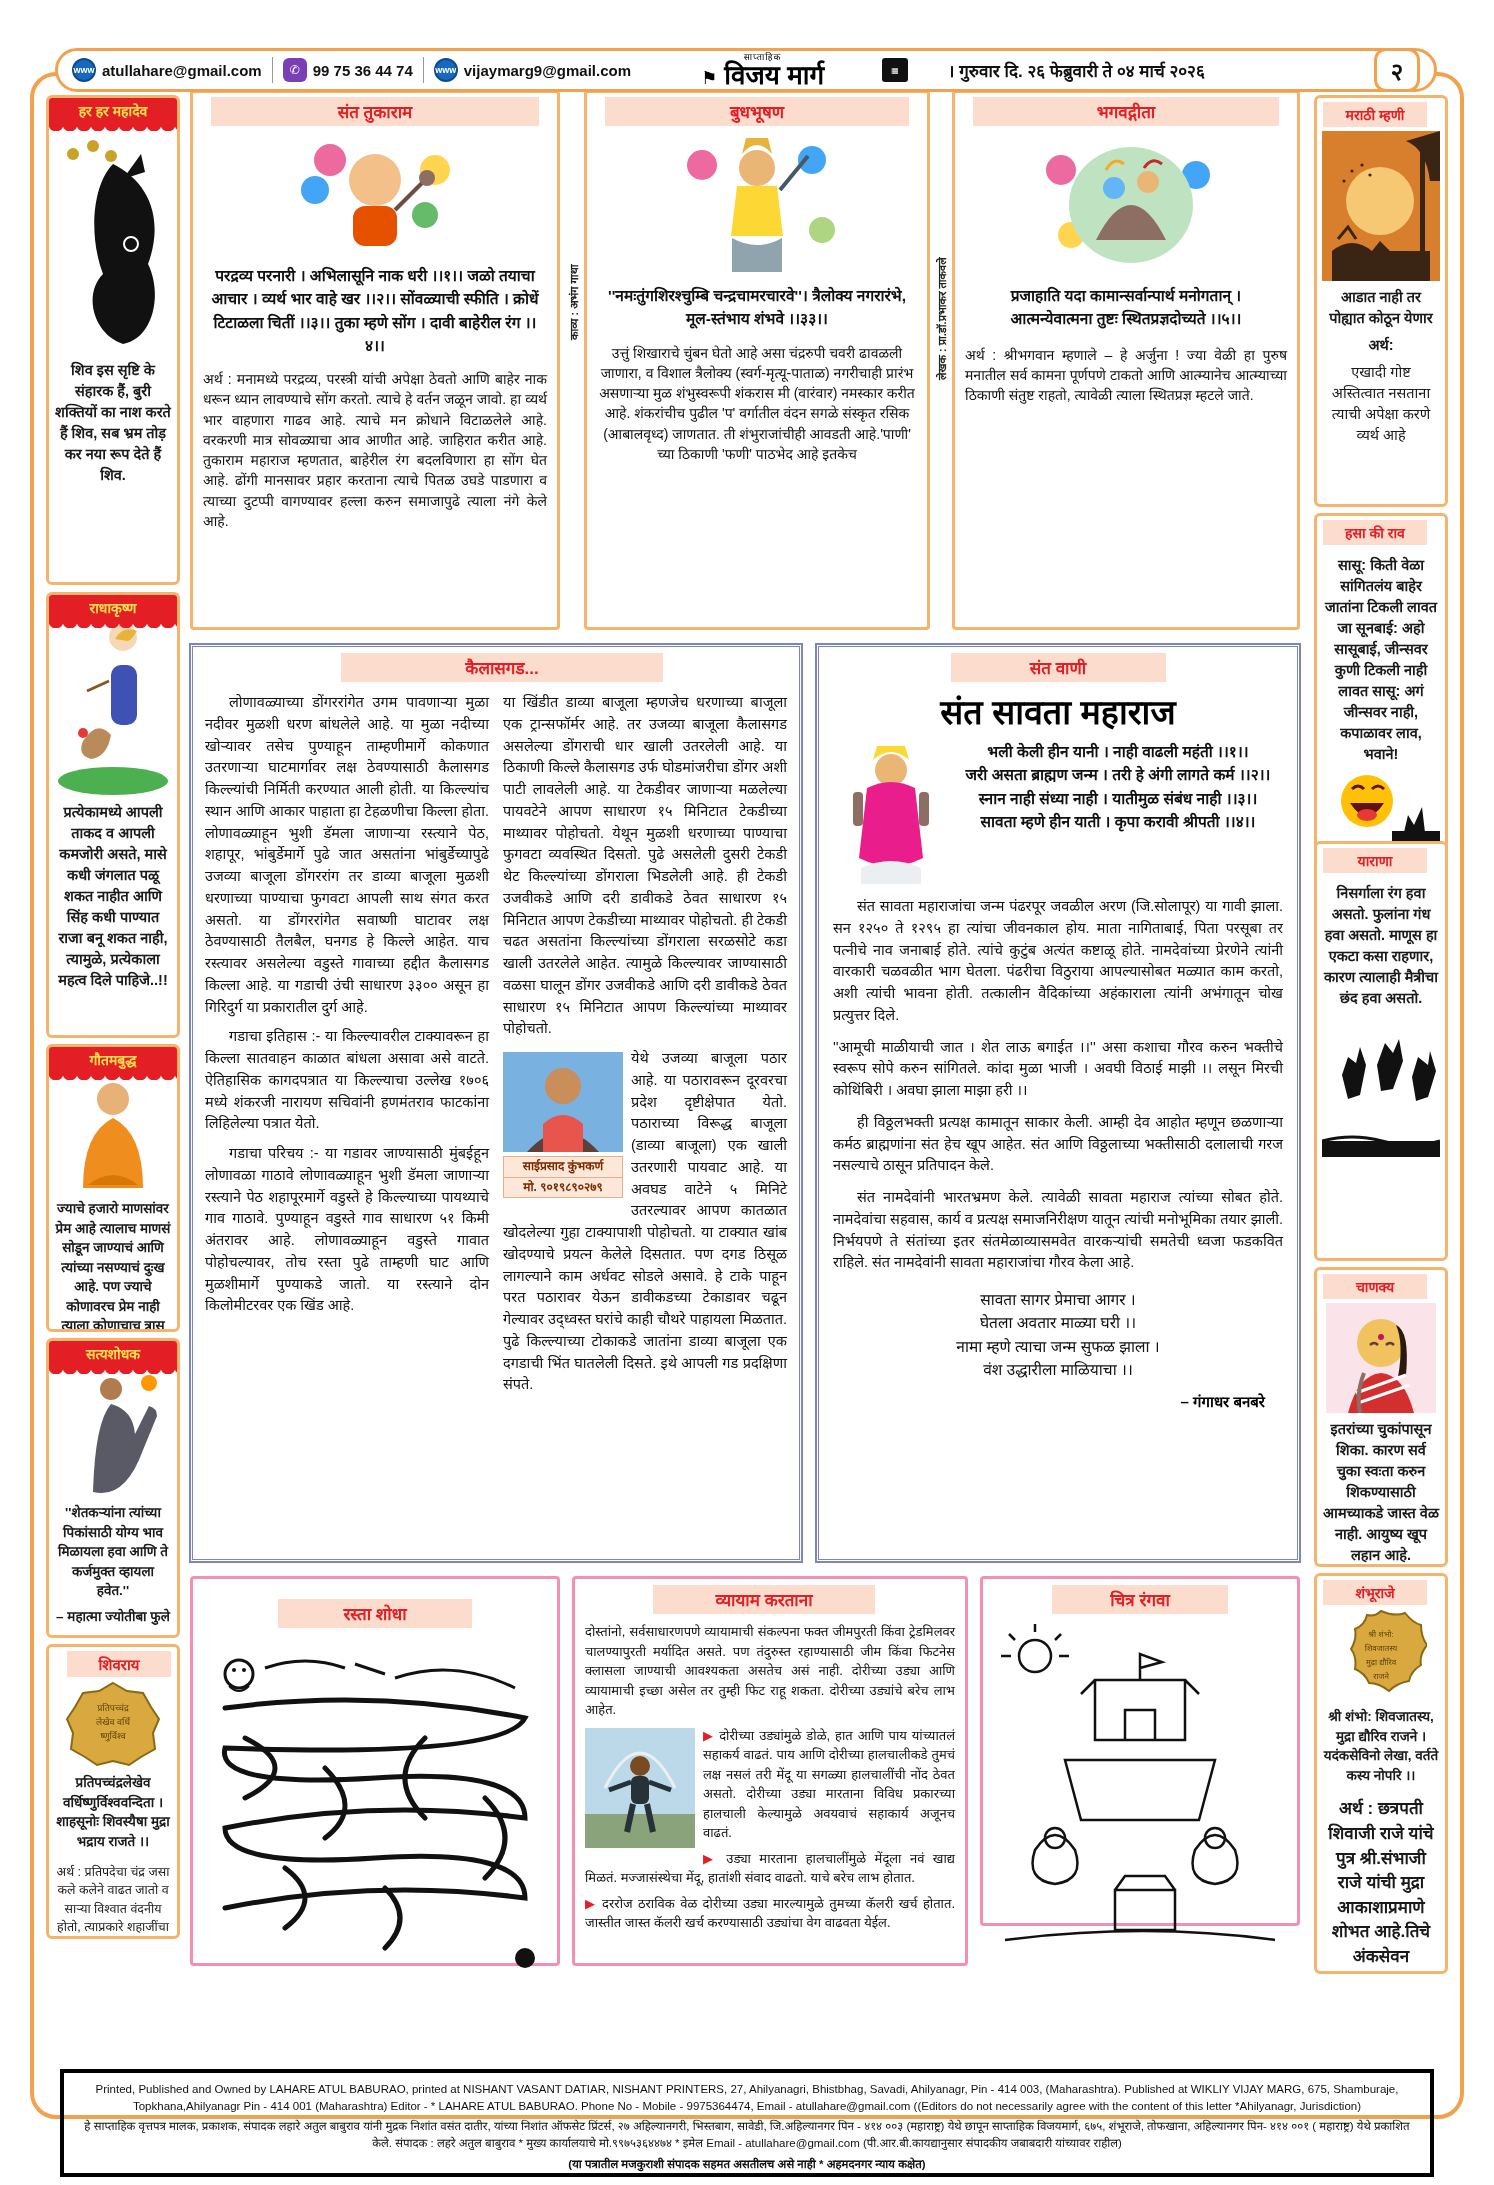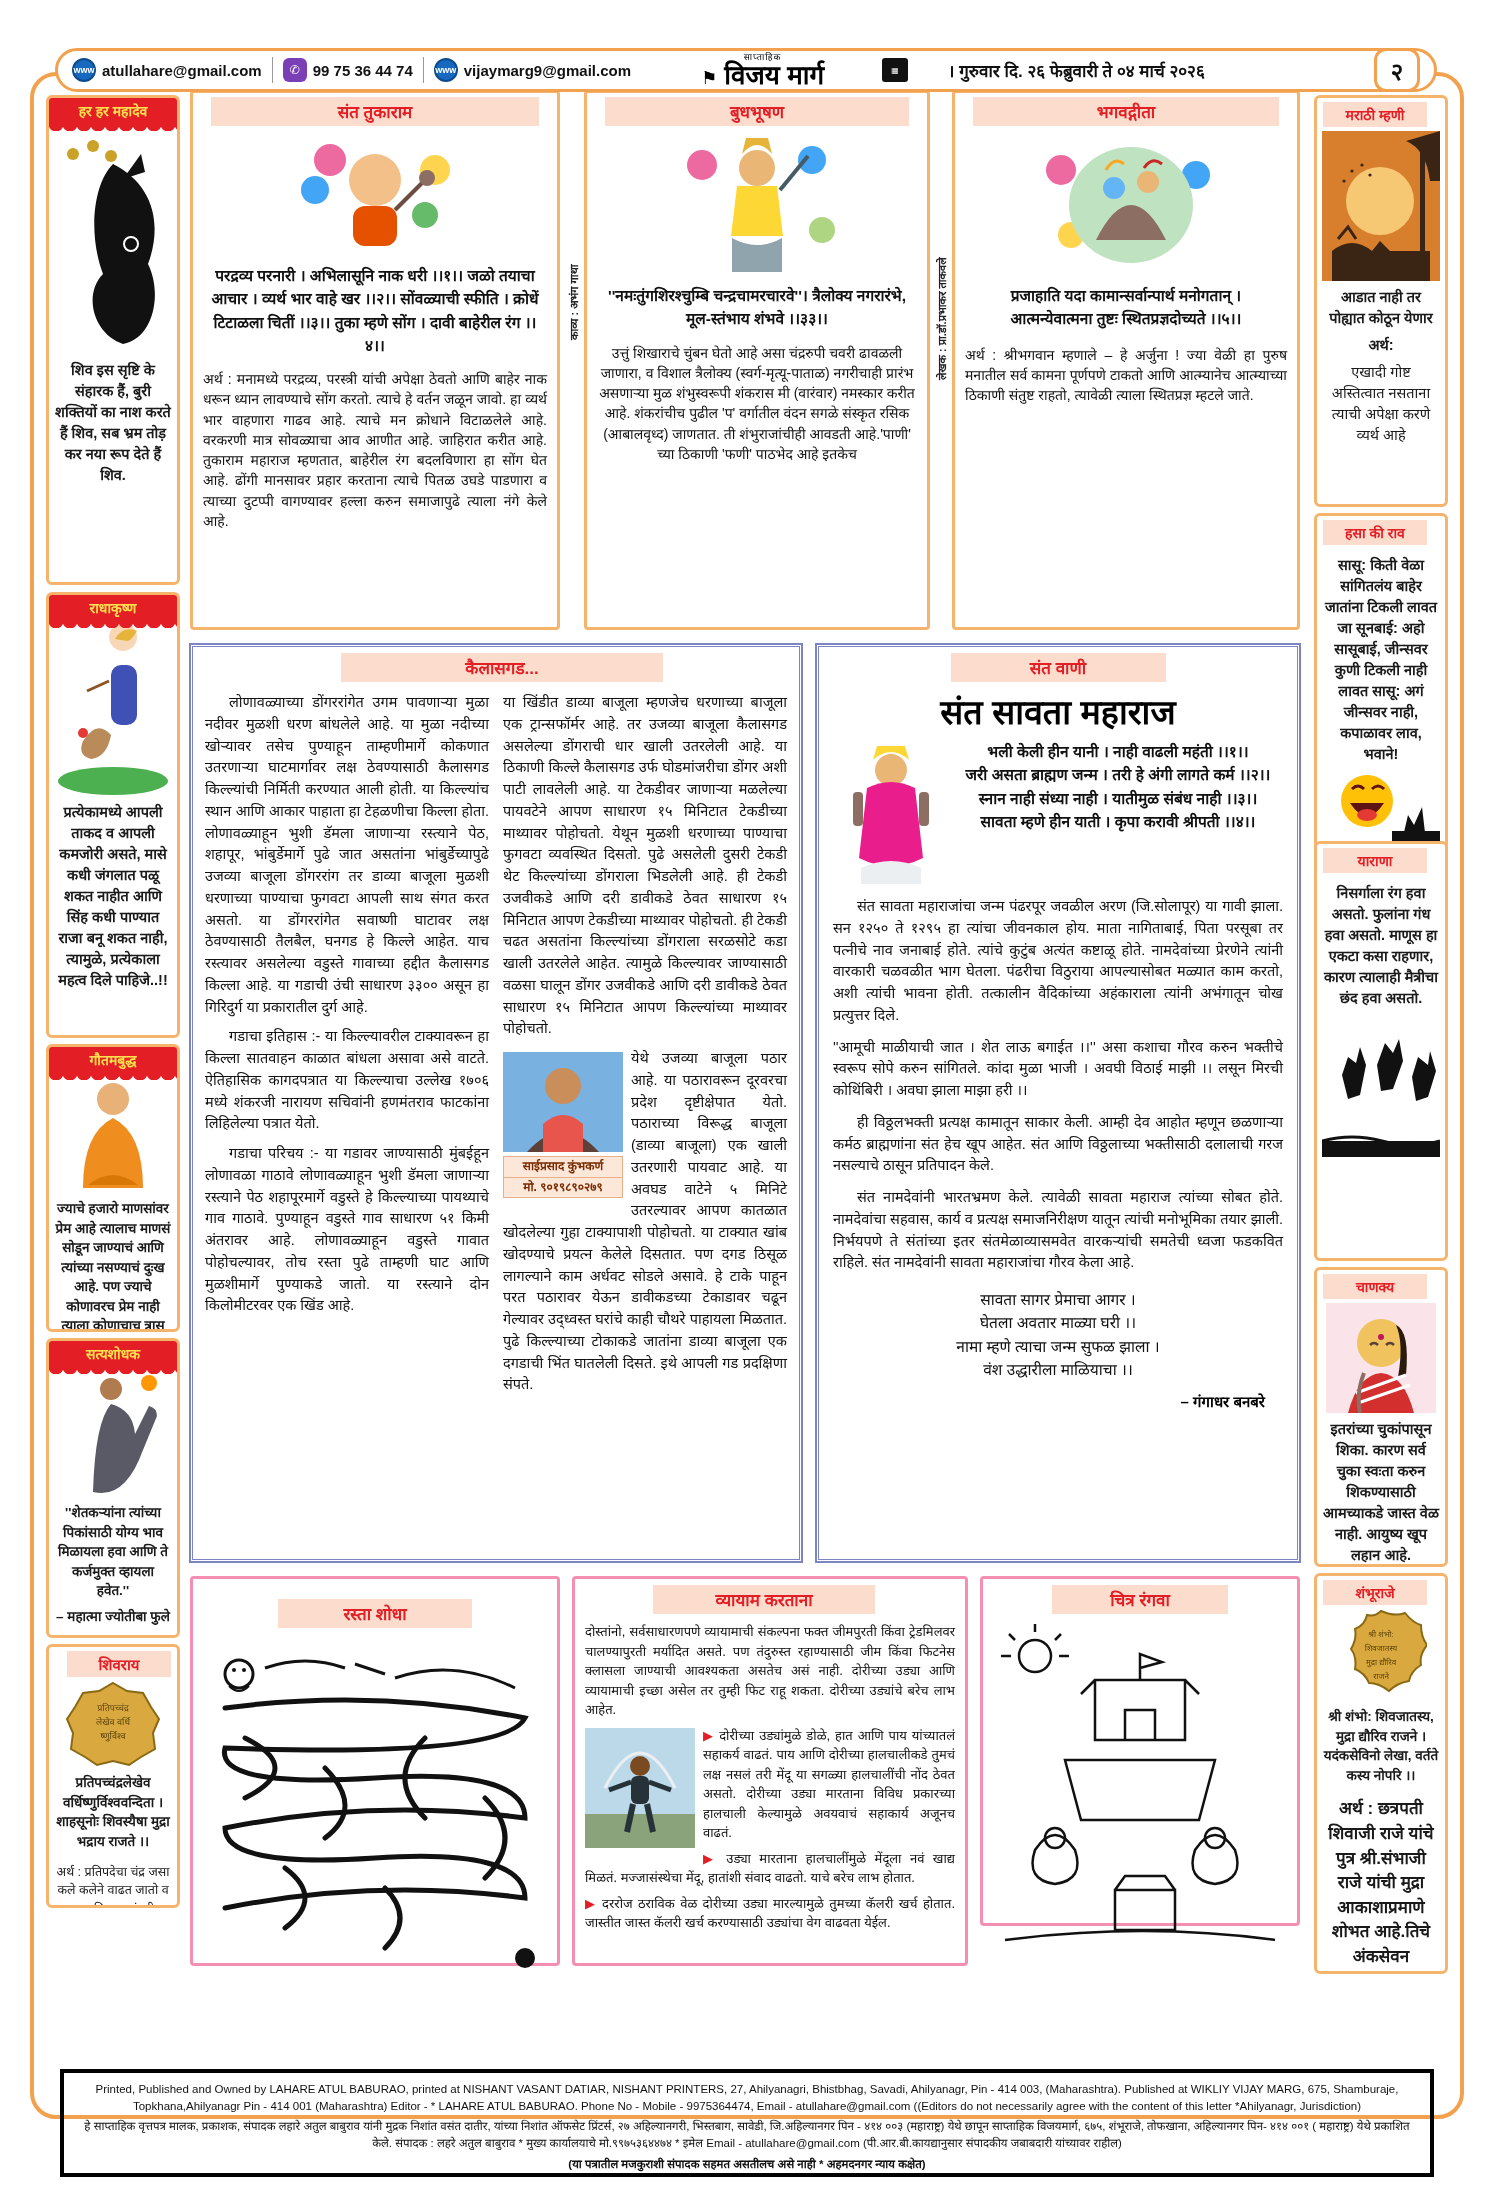--- a/index.html
+++ b/index.html
@@ -118,21 +118,21 @@
     <svg class="imgph" width="100" height="130" viewBox="0 0 100 130">
       <circle cx="48" cy="22" r="11" fill="#b07b4f"></circle>
       <path d="M30 125 q2 -70 18 -88 q22 6 24 30 l14 -28 q8 2 8 10 l-14 34 q-18 50 -50 42z" fill="#5a5a66"></path>
       <circle cx="86" cy="16" r="8" fill="#ff9800"></circle>
         <path d="M86 6 q4 -8 0 -14 q8 6 6 14z" fill="#ffc107"></path>
     </svg>
     <div class="side-text" style="font-size:13.5px;">''शेतकऱ्यांना त्यांच्या पिकांसाठी योग्य भाव मिळायला हवा आणि ते कर्जमुक्त व्हायला हवेत.''</div>
     <div class="side-text" style="font-size:13.5px;padding-top:0;">– महात्मा ज्योतीबा फुले</div>
   </div>
 
-  <div class="sidebox" style="left:46px;top:1644px;width:134px;height:264px;">
+  <div class="sidebox" style="left:46px;top:1644px;width:134px;height:295px;">
     <div class="pinkhead">
       <span class="blk red"></span>
       <span class="bar" style="font-size:15px;">शिवराय</span>
     </div>
     <svg class="imgph" width="96" height="86" viewBox="0 0 96 86">
       <path d="M48 2 l14 8 l16 2 l8 14 l8 12 l-6 14 l2 16 l-14 8 l-12 8 l-16 -4 l-16 4 l-12 -8 l-14 -8 l2 -16 l-6 -14 l8 -12 l8 -14 l16 -2 z" fill="#d9a93f" stroke="#8a6914" stroke-width="2"></path>
       <text x="48" y="30" text-anchor="middle" font-size="9" fill="#5c430a">प्रतिपच्चंद्र</text>
       <text x="48" y="44" text-anchor="middle" font-size="9" fill="#5c430a">लेखेव वर्धि</text>
       <text x="48" y="58" text-anchor="middle" font-size="9" fill="#5c430a">ष्णुर्विश्व</text>
     </svg>

